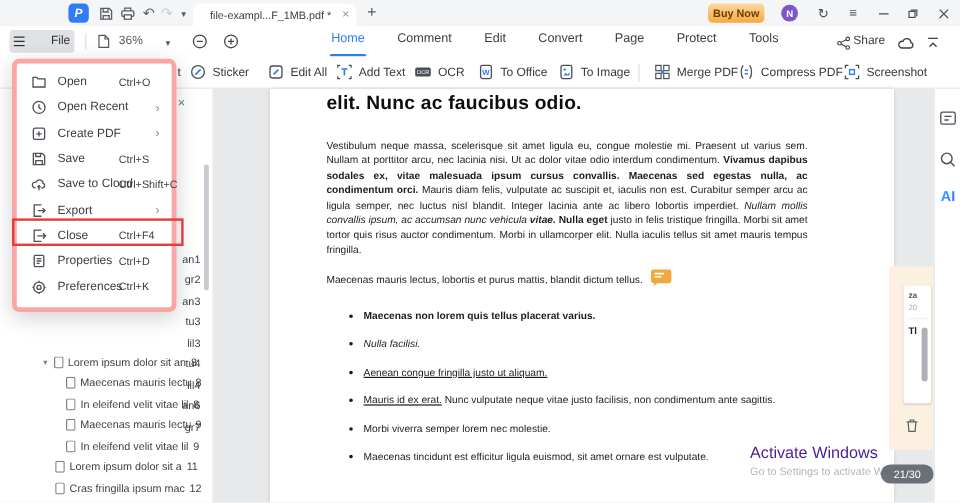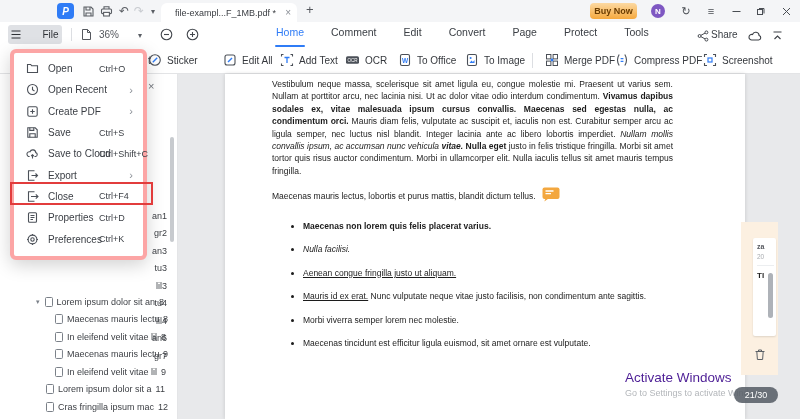--- a/index.html
+++ b/index.html
@@ -188,21 +188,21 @@
   <div class="abs" style="left:772px;top:8px">
     <svg width="11" height="11" viewBox="0 0 11 11" stroke="#3c4046" fill="none" stroke-width="1.1">
         <path d="M1.5 2h8M2.5 9l3-3 3 3"></path>
       </svg>
   </div>
 </div>
 
 <div class="toolbar">
   <span class="tpartial">t</span>
 
-  <div class="tool" style="left:148px">
+  <div class="tool" style="left:158px">
     <svg width="14" height="14" viewBox="0 0 14 14">
         <circle cx="7" cy="7" r="5.3" stroke="#4b5058" fill="none" stroke-width="1.1"></circle>
         <path d="M4.8 9.2L9.2 4.8" stroke="#2f7cf6" stroke-width="1.4"></path>
       </svg>
     <span>Sticker</span>
   </div>
   <div class="tool" style="left:223px">
     <svg width="14" height="14" viewBox="0 0 14 14">
         <rect x="2" y="2" width="10" height="10" rx="2" stroke="#4b5058" fill="none" stroke-width="1.1"></rect>
         <path d="M5 9l4-4" stroke="#2f7cf6" stroke-width="1.4"></path>
@@ -328,28 +328,29 @@
       <svg width="8" height="10" viewBox="0 0 8 10">
           <rect x="0.5" y="0.5" width="7" height="9" rx="1" stroke="#7a8088" fill="none"></rect>
         </svg>
       <span class="sb-label">Cras fringilla ipsum mac</span>
         <span class="sb-page">12</span>
     </div>
   </div>
 
   <div class="docarea">
     <div class="page">
+      <div class="p-head">elit. Nunc ac faucibus odio.</div>
       <div class="p-body"><span>Vestibulum neque massa, scelerisque sit amet ligula eu, congue molestie mi. Praesent ut varius sem. Nullam at porttitor arcu, nec lacinia nisi. Ut ac dolor vitae odio interdum condimentum. </span><span class="s-b">Vivamus dapibus sodales ex, vitae malesuada ipsum cursus convallis. Maecenas sed egestas nulla, ac condimentum orci. </span><span>Mauris diam felis, vulputate ac suscipit et, iaculis non est. Curabitur semper arcu ac ligula semper, nec luctus nisl blandit. Integer lacinia ante ac libero lobortis imperdiet. </span><span class="s-i">Nullam mollis convallis ipsum, ac accumsan nunc vehicula </span><span class="s-bi">vitae.</span><span class="s-b"> Nulla eget</span><span> justo in felis tristique fringilla. Morbi sit amet tortor quis risus auctor condimentum. Morbi in ullamcorper elit. Nulla iaculis tellus sit amet mauris tempus fringilla.</span></div>
       <div class="p2"><span>Maecenas mauris lectus, lobortis et purus mattis, blandit dictum tellus.</span><span class="noteicon"><svg width="19" height="15" viewBox="0 0 19 15">
               <rect x="0.5" y="0.5" width="17" height="11.5" rx="2" fill="#f3a73f"></rect>
               <path d="M3.5 11.5L2.3 14.6l3.6-2.6z" fill="#f3a73f"></path>
               <path d="M3.5 4h8M3.5 6.6h5.5" stroke="#fff" stroke-width="1.3"></path>
             </svg></span></div>
       <ul class="blist">
-        <li class="s-b">Maecenas non lorem quis felis placerat varius.</li>
+        <li class="s-b">Maecenas non lorem quis tellus placerat varius.</li>
         <li class="s-i">Nulla facilisi.</li>
         <li><span class="s-u">Aenean congue fringilla justo ut aliquam.</span></li>
         <li><span class="s-u">Mauris id ex erat.</span><span> Nunc vulputate neque vitae justo facilisis, non condimentum ante sagittis.</span></li>
         <li>Morbi viverra semper lorem nec molestie.</li>
         <li>Maecenas tincidunt est efficitur ligula euismod, sit amet ornare est vulputate.</li>
       </ul>
     </div>
 
     <div class="wmark1">Activate Windows</div>
     <div class="wmark2">Go to Settings to activate Windows.</div>
@@ -365,20 +366,45 @@
         <svg width="12" height="13" viewBox="0 0 12 13" stroke="#5b6066" fill="none" stroke-width="1">
             <path d="M1.5 3.5h9M4.5 3.5V2h3v1.5M2.8 3.5l.6 8h5.2l.6-8"></path>
           </svg>
       </div>
     </div>
     <div class="docscroll"></div>
 
     <div class="pbadge">21/30</div>
   </div>
 
+  <div class="rail">
+    <div class="rail-ic" style="top:16px">
+      <svg width="14" height="13" viewBox="0 0 14 13" stroke="#4b5058" fill="none" stroke-width="1.1">
+          <rect x="1" y="1.5" width="12" height="10" rx="1.5"></rect>
+          <path d="M4 5h6M4 8h3.5"></path>
+        </svg>
+    </div>
+    <div class="rail-ic" style="top:51px">
+      <svg width="14" height="14" viewBox="0 0 14 14" stroke="#4b5058" fill="none" stroke-width="1.2">
+          <circle cx="6" cy="6" r="4.4"></circle>
+          <path d="M9.4 9.4l3.1 3.1"></path>
+        </svg>
+    </div>
+    <div class="rail-ic" style="top:81px">
+      <svg width="16" height="14" viewBox="0 0 16 14">
+          <defs>
+            <linearGradient id="aig" x1="0" y1="0" x2="1" y2="1">
+              <stop offset="0" stop-color="#38b6ff"></stop>
+              <stop offset="1" stop-color="#2f6bf6"></stop>
+            </linearGradient>
+          </defs>
+          <text x="8" y="11.5" font-size="12" font-weight="bold" text-anchor="middle" fill="url(#aig)" font-family="sans-serif">AI</text>
+        </svg>
+    </div>
+  </div>
 </div>
 
 <div class="fmenu">
   <div class="fm-red"></div>
 
   <div class="fm-row">
     <svg width="13" height="13" viewBox="0 0 13 13" stroke="#4b5058" fill="none" stroke-width="1.1">
         <path d="M1.5 10.5v-8h3.2l1 1.3h5.8v6.7z"></path>
       </svg>
     <span class="fm-lab">Open</span>

